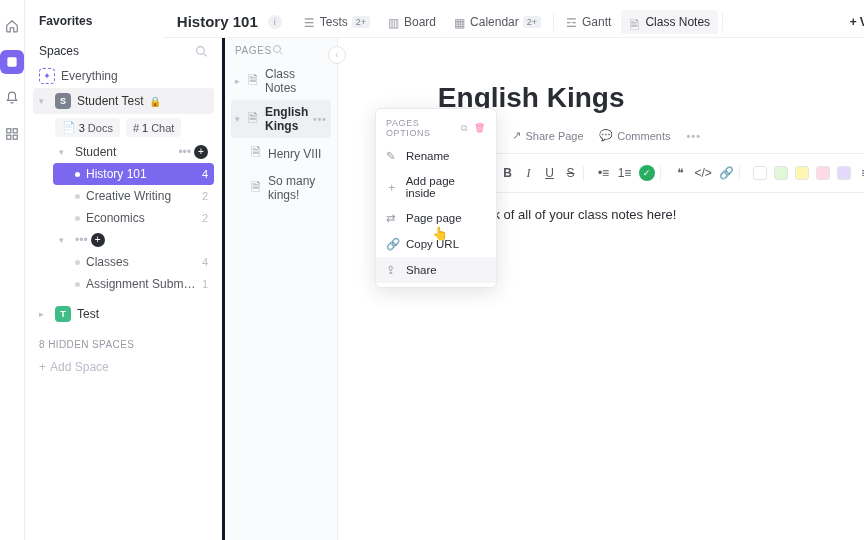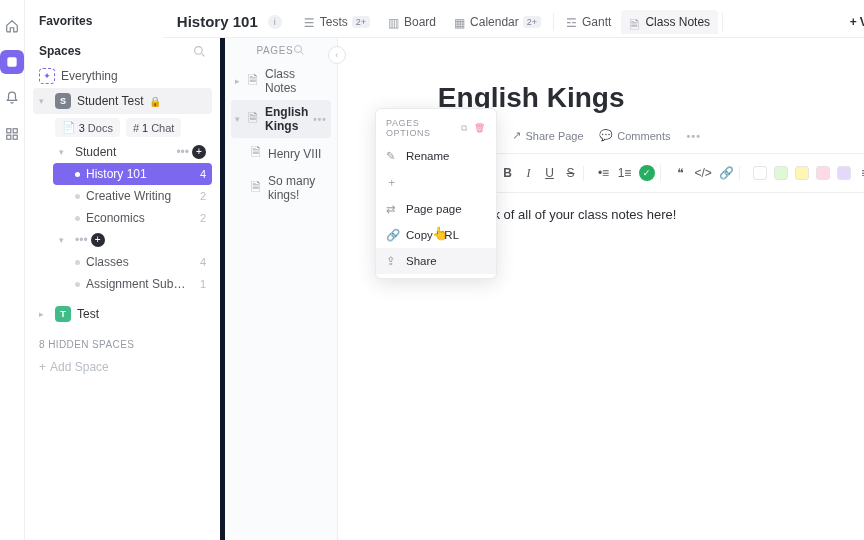--- a/index.html
+++ b/index.html
@@ -5,25 +5,25 @@
   * { box-sizing: border-box; margin: 0; padding: 0; font-family: -apple-system, BlinkMacSystemFont, "Segoe UI", sans-serif; }
   body { width: 864px; height: 540px; display: flex; background: #fff; overflow: hidden; font-size: 12px; color: #333; }
   
   
   .rail { width: 36px; border-right: 1px solid #eee; display: flex; flex-direction: column; align-items: center; padding-top: 14px; gap: 12px; }
   .rail-icon { width: 24px; height: 24px; display:flex; align-items:center; justify-content:center; border-radius:6px; color:#7c828d; cursor:pointer; }
   .rail-icon.active { background:#7b68ee; color:#fff; }
   .rail-icon svg { width:14px; height:14px; }
   
   
-  .sidebar { width: 200px; border-right: 5px solid #0f172a; padding: 10px 8px; position:relative; }
+  .sidebar { width: 200px; border-right: 3px solid #0f172a; padding: 10px 8px; position:relative; }
   .sb-header { font-weight:600; font-size:12px; padding:4px 6px; margin-bottom:4px; color:#2a2e34; }
   .sb-row { display:flex; align-items:center; padding:4px 6px; border-radius:4px; gap:6px; color:#54575d; cursor:pointer; }
   .sb-spaces-hdr { display:flex; justify-content:space-between; align-items:center; padding:6px; margin-top:6px; }
-  .sb-spaces-hdr span:first-child { font-weight:700; color:#2a2e34; }
+  .sb-spaces-hdr span:first-child { font-weight:400; color:#2a2e34; }
   .search-ic { color:#b9bec7; }
   .space-item { display:flex; align-items:center; gap:6px; padding:5px 6px; border-radius:4px; cursor:pointer; }
   .space-item.hovered { background:#f2f2f5; }
   .space-ic { width:16px; height:16px; border-radius:4px; display:flex; align-items:center; justify-content:center; font-size:9px; font-weight:700; color:#fff; }
   .caret { width:10px; color:#b9bec7; font-size:9px; }
   .pill-row { display:flex; gap:6px; padding:4px 0 4px 22px; }
   .pill { background:#f5f5f7; border-radius:4px; padding:3px 7px; font-size:11px; color:#54575d; display:flex; align-items:center; gap:3px; cursor:pointer; }
   .pill .num { color:#2a2e34; }
   
   .folder-grp { margin-left: 20px; }
@@ -40,21 +40,21 @@
   .list-row.active .dot { background:#fff; }
   
   .hidden-sp { font-size:10px; letter-spacing:.4px; color:#979ba3; padding:12px 6px 6px; }
   .add-space { color:#b9bec7; padding:4px 6px; display:flex; align-items:center; gap:4px; cursor:pointer; }
   
   .collapse-btn { position:absolute; top:10px; right:-9px; width:18px; height:18px; border:1px solid #e4e4e8; border-radius:50%; background:#fff; display:flex; align-items:center; justify-content:center; color:#b9bec7; font-size:9px; }
   
   
   .pages-col { width: 175px; border-right:1px solid #eee; background:#fafbfc; padding:0 6px; position:relative; }
   .top-spacer { height:38px; }
-  .pages-hdr { display:flex; align-items:center; justify-content:center; padding:6px 4px; font-size:10px; letter-spacing:.6px; color:#979ba3; }
+  .pages-hdr { display:flex; align-items:center; justify-content:flex-start; padding:6px 4px; font-size:10px; letter-spacing:.6px; color:#979ba3; }
   .pages-hdr .ico { color:#b9bec7; }
   .page-row { display:flex; align-items:center; gap:5px; padding:5px 4px; border-radius:4px; cursor:pointer; }
   .page-row .caret { width:8px; }
   .page-row .pg-ic { width:12px; color:#979ba3; }
   .page-row .name { flex:1; color:#54575d; font-size:12px; }
   .page-row.active { background:#eef0f3; }
   .page-row.active .name { color:#2a2e34; font-weight:600; }
   .page-row .opts { color:#b9bec7; font-weight:700; letter-spacing:1px; font-size:10px; }
   .child-pg { padding-left:20px; }
   .add-page { color:#b9bec7; padding:6px 4px; font-size:11px; cursor:pointer; }
@@ -325,20 +325,21 @@
     <span class="sp"></span>
     <span class="ic">⧉</span>
     <span class="ic del">🗑</span>
   </div>
   <div class="ctx-item">
       <span class="ic">✎</span>
       <span>Rename</span>
     </div>
   <div class="ctx-item">
       <span class="ic">＋</span>
+      <span>Add page inside</span>
     </div>
   <div class="ctx-item">
       <span class="ic">⇄</span>
       <span>Page page</span>
     </div>
   <div class="ctx-item">
       <span class="ic">🔗</span>
       <span>Copy URL</span>
     </div>
   <div class="ctx-item hovered">

